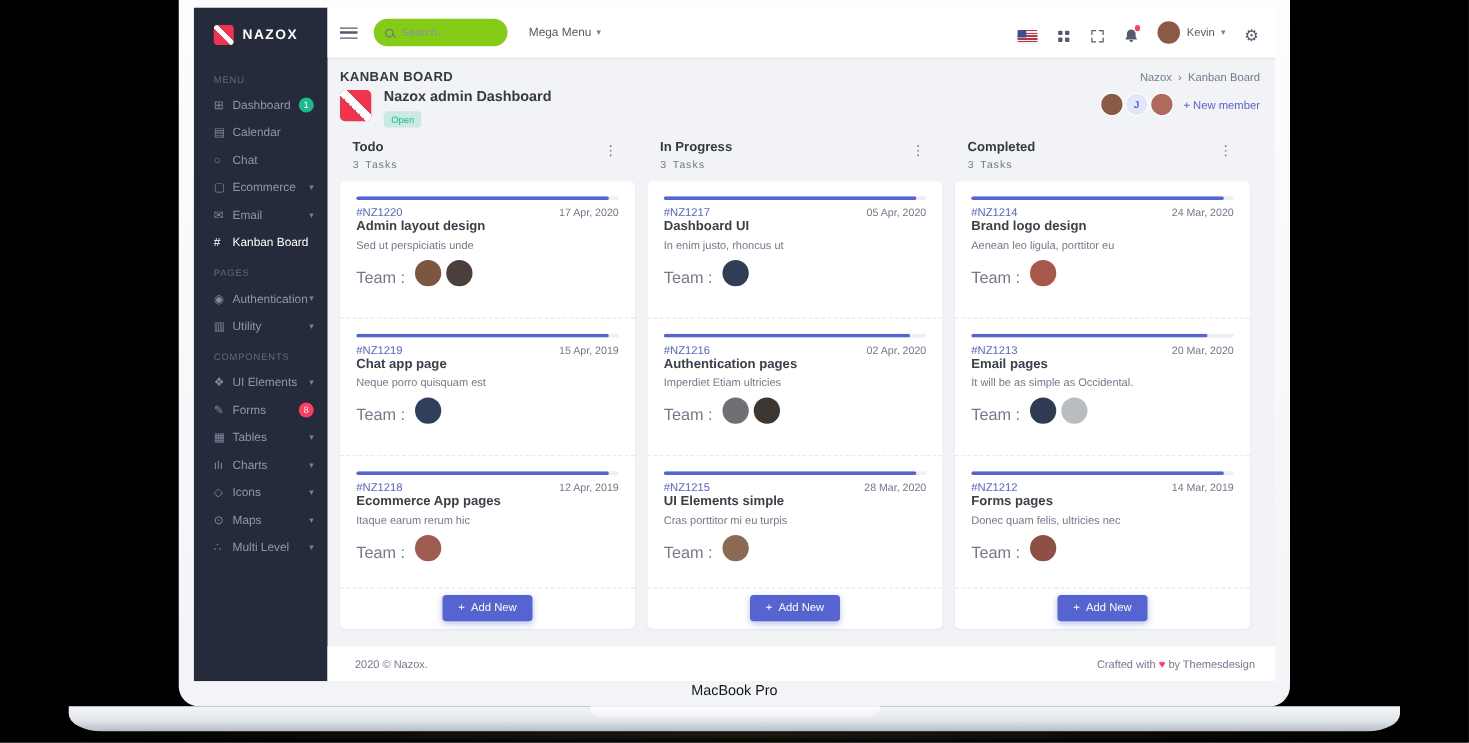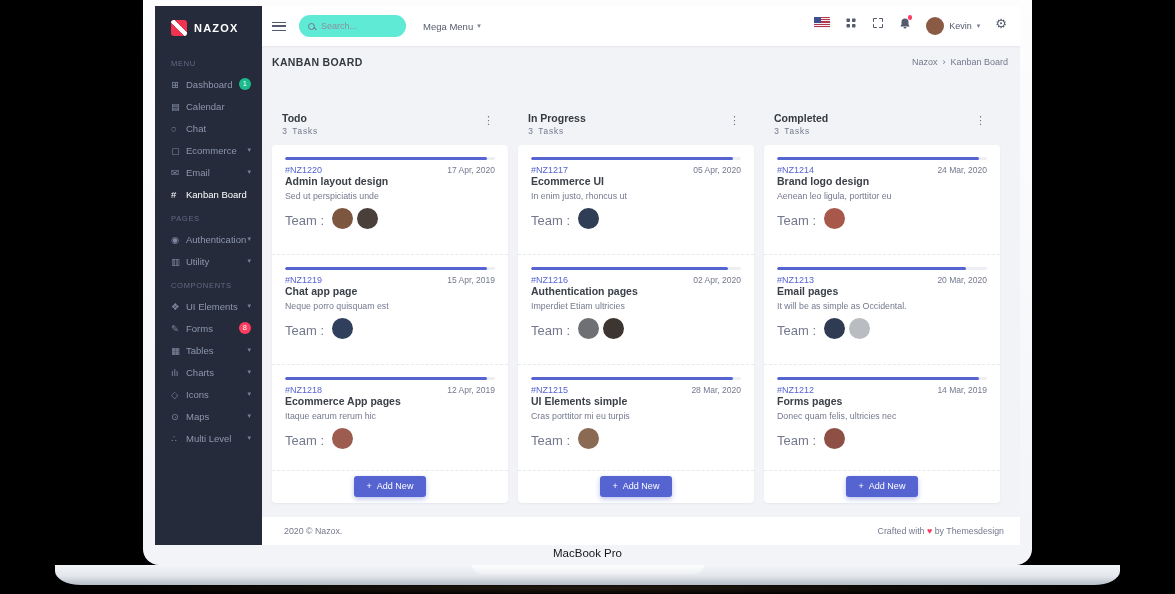--- a/index.html
+++ b/index.html
@@ -39,30 +39,30 @@
   .schev { margin-left:auto; font-size:7px; color:#76809a; }
   .sbadge { margin-left:auto; font-size:7.5px; line-height:1; padding:2px 4px; border-radius:7px; color:#fff; }
   .sbadge.green { background:#1cbb8c; }
   .sbadge.red { background:#ff3d60; }
 
   
   .topbar { position:absolute; left:107px; top:0; right:0; height:40px; background:#fff;
     box-shadow:0 1px 2px rgba(15,34,58,.06); display:flex; align-items:center; padding:0 13px 0 10px; }
   .burger { width:14px; height:9px; border-top:1.6px solid #555b6d; border-bottom:1.6px solid #555b6d; position:relative; cursor:pointer; }
   .burger::after { content:""; position:absolute; left:0; top:2.8px; width:100%; height:1.6px; background:#555b6d; }
-  .searchbox { margin-left:13px; width:107px; height:22px; border-radius:11px; background:#5eead4;
+  .searchbox { margin-left:13px; width:107px; height:22px; border-radius:11px; background:#84cc16;
     display:flex; align-items:center; padding:0 9px; gap:6px; }
   .mag { width:7px; height:7px; border:1.2px solid #74788d; border-radius:50%; position:relative; flex:0 0 7px; }
   .mag::after { content:""; position:absolute; width:4px; height:1.2px; background:#74788d;
     right:-3.4px; bottom:-1px; transform:rotate(45deg); }
   .searchbox input { border:0; outline:0; background:transparent; width:100%; font-size:9px; color:#5b6270;
     font-family:"Liberation Sans","DejaVu Sans",sans-serif; }
   .searchbox input::placeholder { color:#8b90a0; }
   .mega { margin-left:17px; font-size:9.5px; color:#555b6d; display:flex; align-items:center; gap:4px; cursor:pointer; }
-  .tb-right { margin-left:auto; display:flex; align-items:flex-start; gap:15px; }
+  .tb-right { margin-left:auto; display:flex; align-items:flex-end; gap:15px; }
   .tb-ic { display:flex; align-items:center; cursor:pointer; position:relative; }
   .flag { width:16px; height:11px; position:relative; border-radius:1px; overflow:hidden;
     background:repeating-linear-gradient(180deg,#b8364a 0 1.1px,#eef0f2 1.1px 2.2px); }
   .flag::before { content:""; position:absolute; left:0; top:0; width:7px; height:6px; background:#3f4e8c; }
   .notif-dot { position:absolute; right:-1px; top:-2px; width:4.5px; height:4.5px; border-radius:50%; background:#ff3d60; }
   .user-chip { display:flex; align-items:center; gap:5px; cursor:pointer; }
   .user-chip .uname { font-size:9px; color:#555b6d; }
   .user-chip .uchev { font-size:7px; color:#777e8e; }
   .gear-glyph { font-size:13px; color:#555b6d; line-height:1; }
   .avatar { border-radius:50%; display:inline-flex; align-items:center; justify-content:center;
@@ -262,20 +262,35 @@
 
     <div class="page-head">
       <span class="page-title">KANBAN BOARD</span>
       <span class="crumbs">
         <span>Nazox</span>
         <span>›</span>
         <span>Kanban Board</span>
       </span>
     </div>
 
+    <div class="project-row">
+      <span class="proj-logo"></span>
+      <span class="proj-text">
+        <div class="proj-name">Nazox admin Dashboard</div>
+        <span class="proj-badge">Open</span>
+      </span>
+      <span class="members">
+        <span style="display:flex;align-items:center">
+            <span class="avatar" style="background: rgb(138, 90, 68);"></span>
+            <span class="avatar" style="background: rgb(226, 230, 251); color: rgb(86, 100, 210);">J</span>
+            <span class="avatar" style="background: rgb(176, 106, 91);"></span>
+          </span>
+        <span class="new-member"><span>+</span> <span>New member</span></span>
+      </span>
+    </div>
 
     <div class="board">
 
       <div class="kcol" style="left:0">
         <div class="kcol-head">
           <span>
             <div class="kcol-title">Todo</div>
             <div class="kcol-count">3 Tasks</div>
           </span>
           <span class="kcol-menu">⋮</span>
@@ -345,21 +360,21 @@
         </div>
         <div class="kcol-body">
           <div class="kcard">
             <div class="kprog">
                 <span class="kprog-fill" style="width: 96%;"></span>
               </div>
             <div class="krow">
               <span class="kid">#NZ1217</span>
               <span class="kdate">05 Apr, 2020</span>
             </div>
-            <div class="ktitle">Ecommerce UI</div>
+            <div class="ktitle">Dashboard UI</div>
             <div class="kdesc">In enim justo, rhoncus ut</div>
             <div class="kteam">
               <span class="kteam-label">Team :</span>
               <span class="kteam-avatars"><span class="avatar" style="background: rgb(47, 61, 85);"></span></span>
             </div>
           </div>
           <div class="kcard">
             <div class="kprog">
                 <span class="kprog-fill" style="width: 94%;"></span>
               </div>

